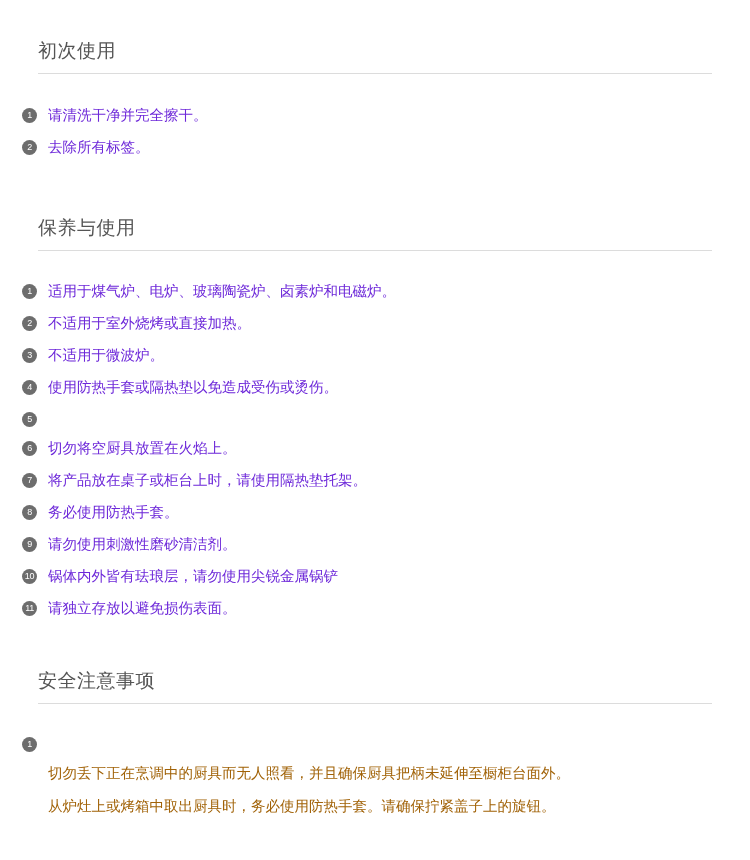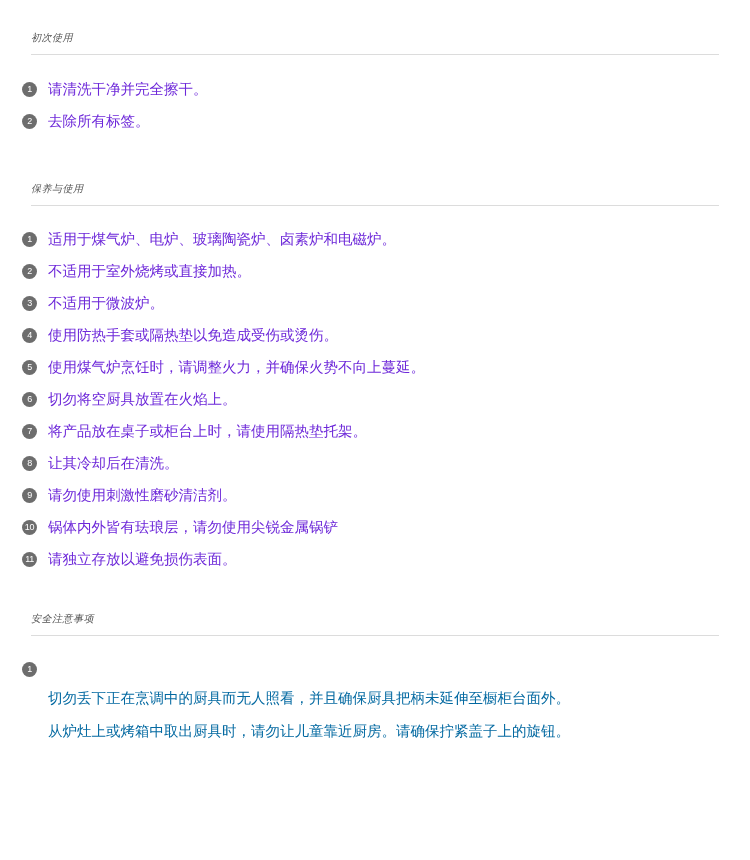--- a/index.html
+++ b/index.html
@@ -18,28 +18,27 @@
     width: 750px;
     height: 860px;
     box-sizing: border-box;
     padding: 22px 22px 0 22px;
     overflow: hidden;
   }
   .section {
     margin-bottom: 10px;
   }
   .section-title {
-    font-size: 10px;
+    font-size: 19px;
     color: #555555;
     font-weight: normal;
     letter-spacing: 0.5px;
     padding: 0 0 9px 0;
-    margin: 9px;
+    margin: 16px;
     border-bottom: 1px solid #dcdcdc;
-    font-style: italic;
   }
   .items {
     list-style: none;
     margin: 0;
     padding: 14px 0 0 0;
   }
   .item {
     display: flex;
     align-items: flex-start;
     margin-bottom: 11px;
@@ -64,21 +63,21 @@
     line-height: 21px;
     color: #6d28d9;
   }
   .sub-lines {
     padding: 0 0 0 26px;
     margin: 0;
   }
   .sub-line {
     font-size: 14.5px;
     line-height: 21px;
-    color: #0369a1;
+    color: #a16207;
     margin-bottom: 12px;
   }
   .gap-lg { height: 30px; }
   .gap-md { height: 22px; }
   .sec-first .items { padding-top: 15px; }
 </style>
 </head>
 <body>
 
 <div class="page">
@@ -113,33 +112,32 @@
       <li class="item">
         <span class="num">3</span>
         <span class="item-text">不适用于微波炉。</span>
       </li>
       <li class="item">
         <span class="num">4</span>
         <span class="item-text">使用防热手套或隔热垫以免造成受伤或烫伤。</span>
       </li>
       <li class="item">
         <span class="num">5</span>
-        <span class="item-text">使用煤气炉烹饪时，请调整火力，并确保火势不向上蔓延。</span>
       </li>
       <li class="item">
         <span class="num">6</span>
         <span class="item-text">切勿将空厨具放置在火焰上。</span>
       </li>
       <li class="item">
         <span class="num">7</span>
         <span class="item-text">将产品放在桌子或柜台上时，请使用隔热垫托架。</span>
       </li>
       <li class="item">
         <span class="num">8</span>
-        <span class="item-text">让其冷却后在清洗。</span>
+        <span class="item-text">务必使用防热手套。</span>
       </li>
       <li class="item">
         <span class="num">9</span>
         <span class="item-text">请勿使用刺激性磨砂清洁剂。</span>
       </li>
       <li class="item">
         <span class="num">10</span>
         <span class="item-text">锅体内外皆有珐琅层，请勿使用尖锐金属锅铲</span>
       </li>
       <li class="item">
@@ -153,17 +151,17 @@
 
   <div class="section">
     <h2 class="section-title">安全注意事项</h2>
     <ul class="items">
       <li class="item">
         <span class="num">1</span>
       </li>
     </ul>
     <div class="sub-lines">
       <div class="sub-line">切勿丢下正在烹调中的厨具而无人照看，并且确保厨具把柄未延伸至橱柜台面外。</div>
-      <div class="sub-line">从炉灶上或烤箱中取出厨具时，请勿让儿童靠近厨房。请确保拧紧盖子上的旋钮。</div>
+      <div class="sub-line">从炉灶上或烤箱中取出厨具时，务必使用防热手套。请确保拧紧盖子上的旋钮。</div>
     </div>
   </div>
 
 </div>
 
 </body></html>

